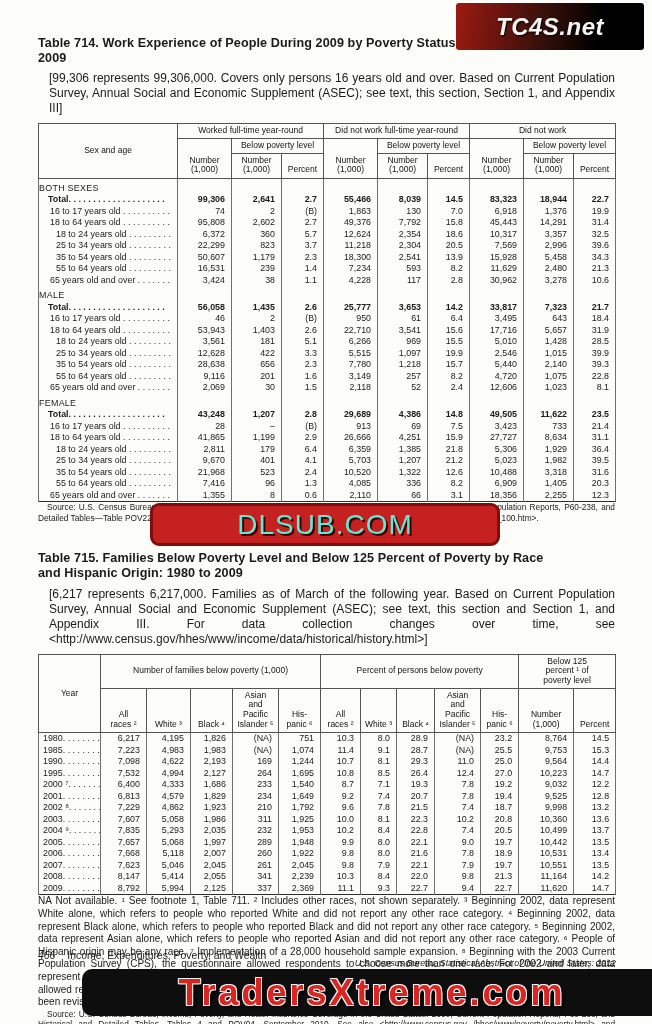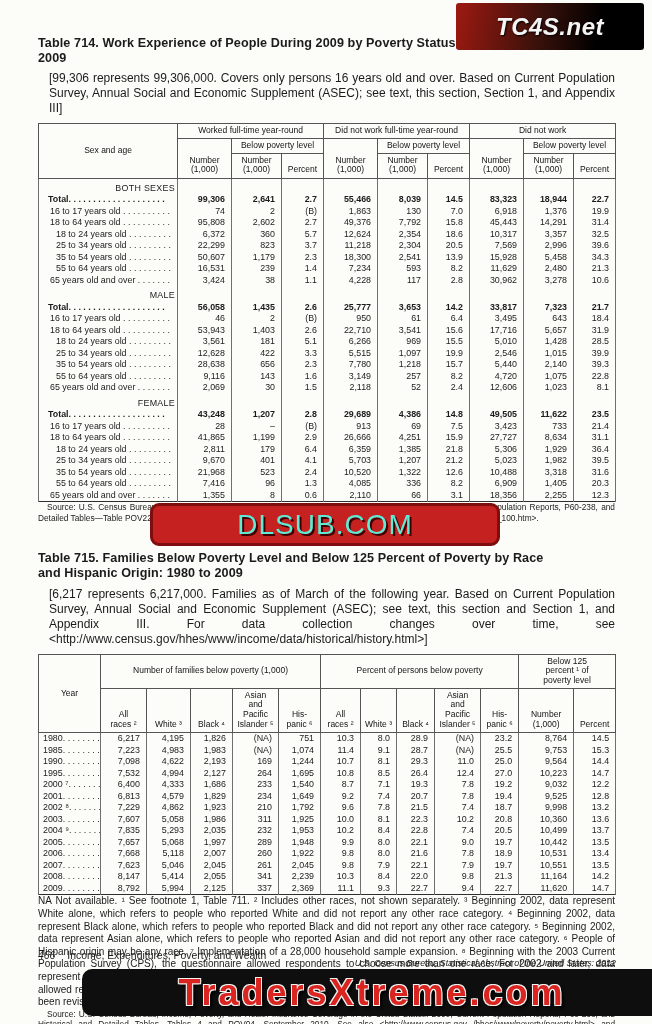--- a/index.html
+++ b/index.html
@@ -23,21 +23,21 @@
   th.numhead { vertical-align:bottom; padding-bottom:3px; }
   tbody td { font-size:8.9px; line-height:11.5px; border-left:1px solid #6f6f6f; border-right:1px solid #6f6f6f;
              padding:0 2px; overflow:hidden; white-space:nowrap; }
   td.stub { padding-left:4px; }
   td.num  { text-align:right; padding-right:6px; font-variant-numeric:tabular-nums; }
   tr.total td { font-weight:bold; }
   tr.total td.stub { padding-left:9px; }
   tr.lvl1 td.stub { padding-left:11px; }
   tr.lvl2 td.stub { padding-left:17px; }
   tr.section td { padding-top:4px; }
-  tr.section td.stub { text-align:right; padding-left:0; letter-spacing:.3px; }
+  tr.section td.stub { text-align:left; padding-left:0; letter-spacing:.3px; }
 
   .fn  { font-size:8.3px; line-height:1.26; margin-top:4px; text-indent:9px; }
   .src { font-size:8.3px; line-height:1.26; text-indent:9px; text-align:justify; }
   .src .it, .fnblock .it { font-style:italic; }
   .fnblock { font-size:10px; line-height:1.26; text-align:justify; }
   .gap715 { margin-top:28px; }
 
   .pagefoot { position:absolute; left:38px; top:950px; font-size:10.4px; }
   .pagefoot .pn { margin-right:12px;font-style:italic; }
   .credit { position:absolute; right:36px; top:958px; font-size:8.8px; font-style:italic; white-space:nowrap;padding-left:36px; }
@@ -323,21 +323,21 @@
               <td class="num">1,218</td>
               <td class="num">15.7</td>
               <td class="num">5,440</td>
               <td class="num">2,140</td>
               <td class="num">39.3</td>
             </tr>
 
             <tr class="lvl2">
               <td class="stub">55 to 64 years old . . . . . . . . .</td>
               <td class="num">9,116</td>
-              <td class="num">143</td>
+              <td class="num">201</td>
               <td class="num">1.6</td>
               <td class="num">3,149</td>
               <td class="num">257</td>
               <td class="num">8.2</td>
               <td class="num">4,720</td>
               <td class="num">1,075</td>
               <td class="num">22.8</td>
             </tr>
 
             <tr class="lvl1">

